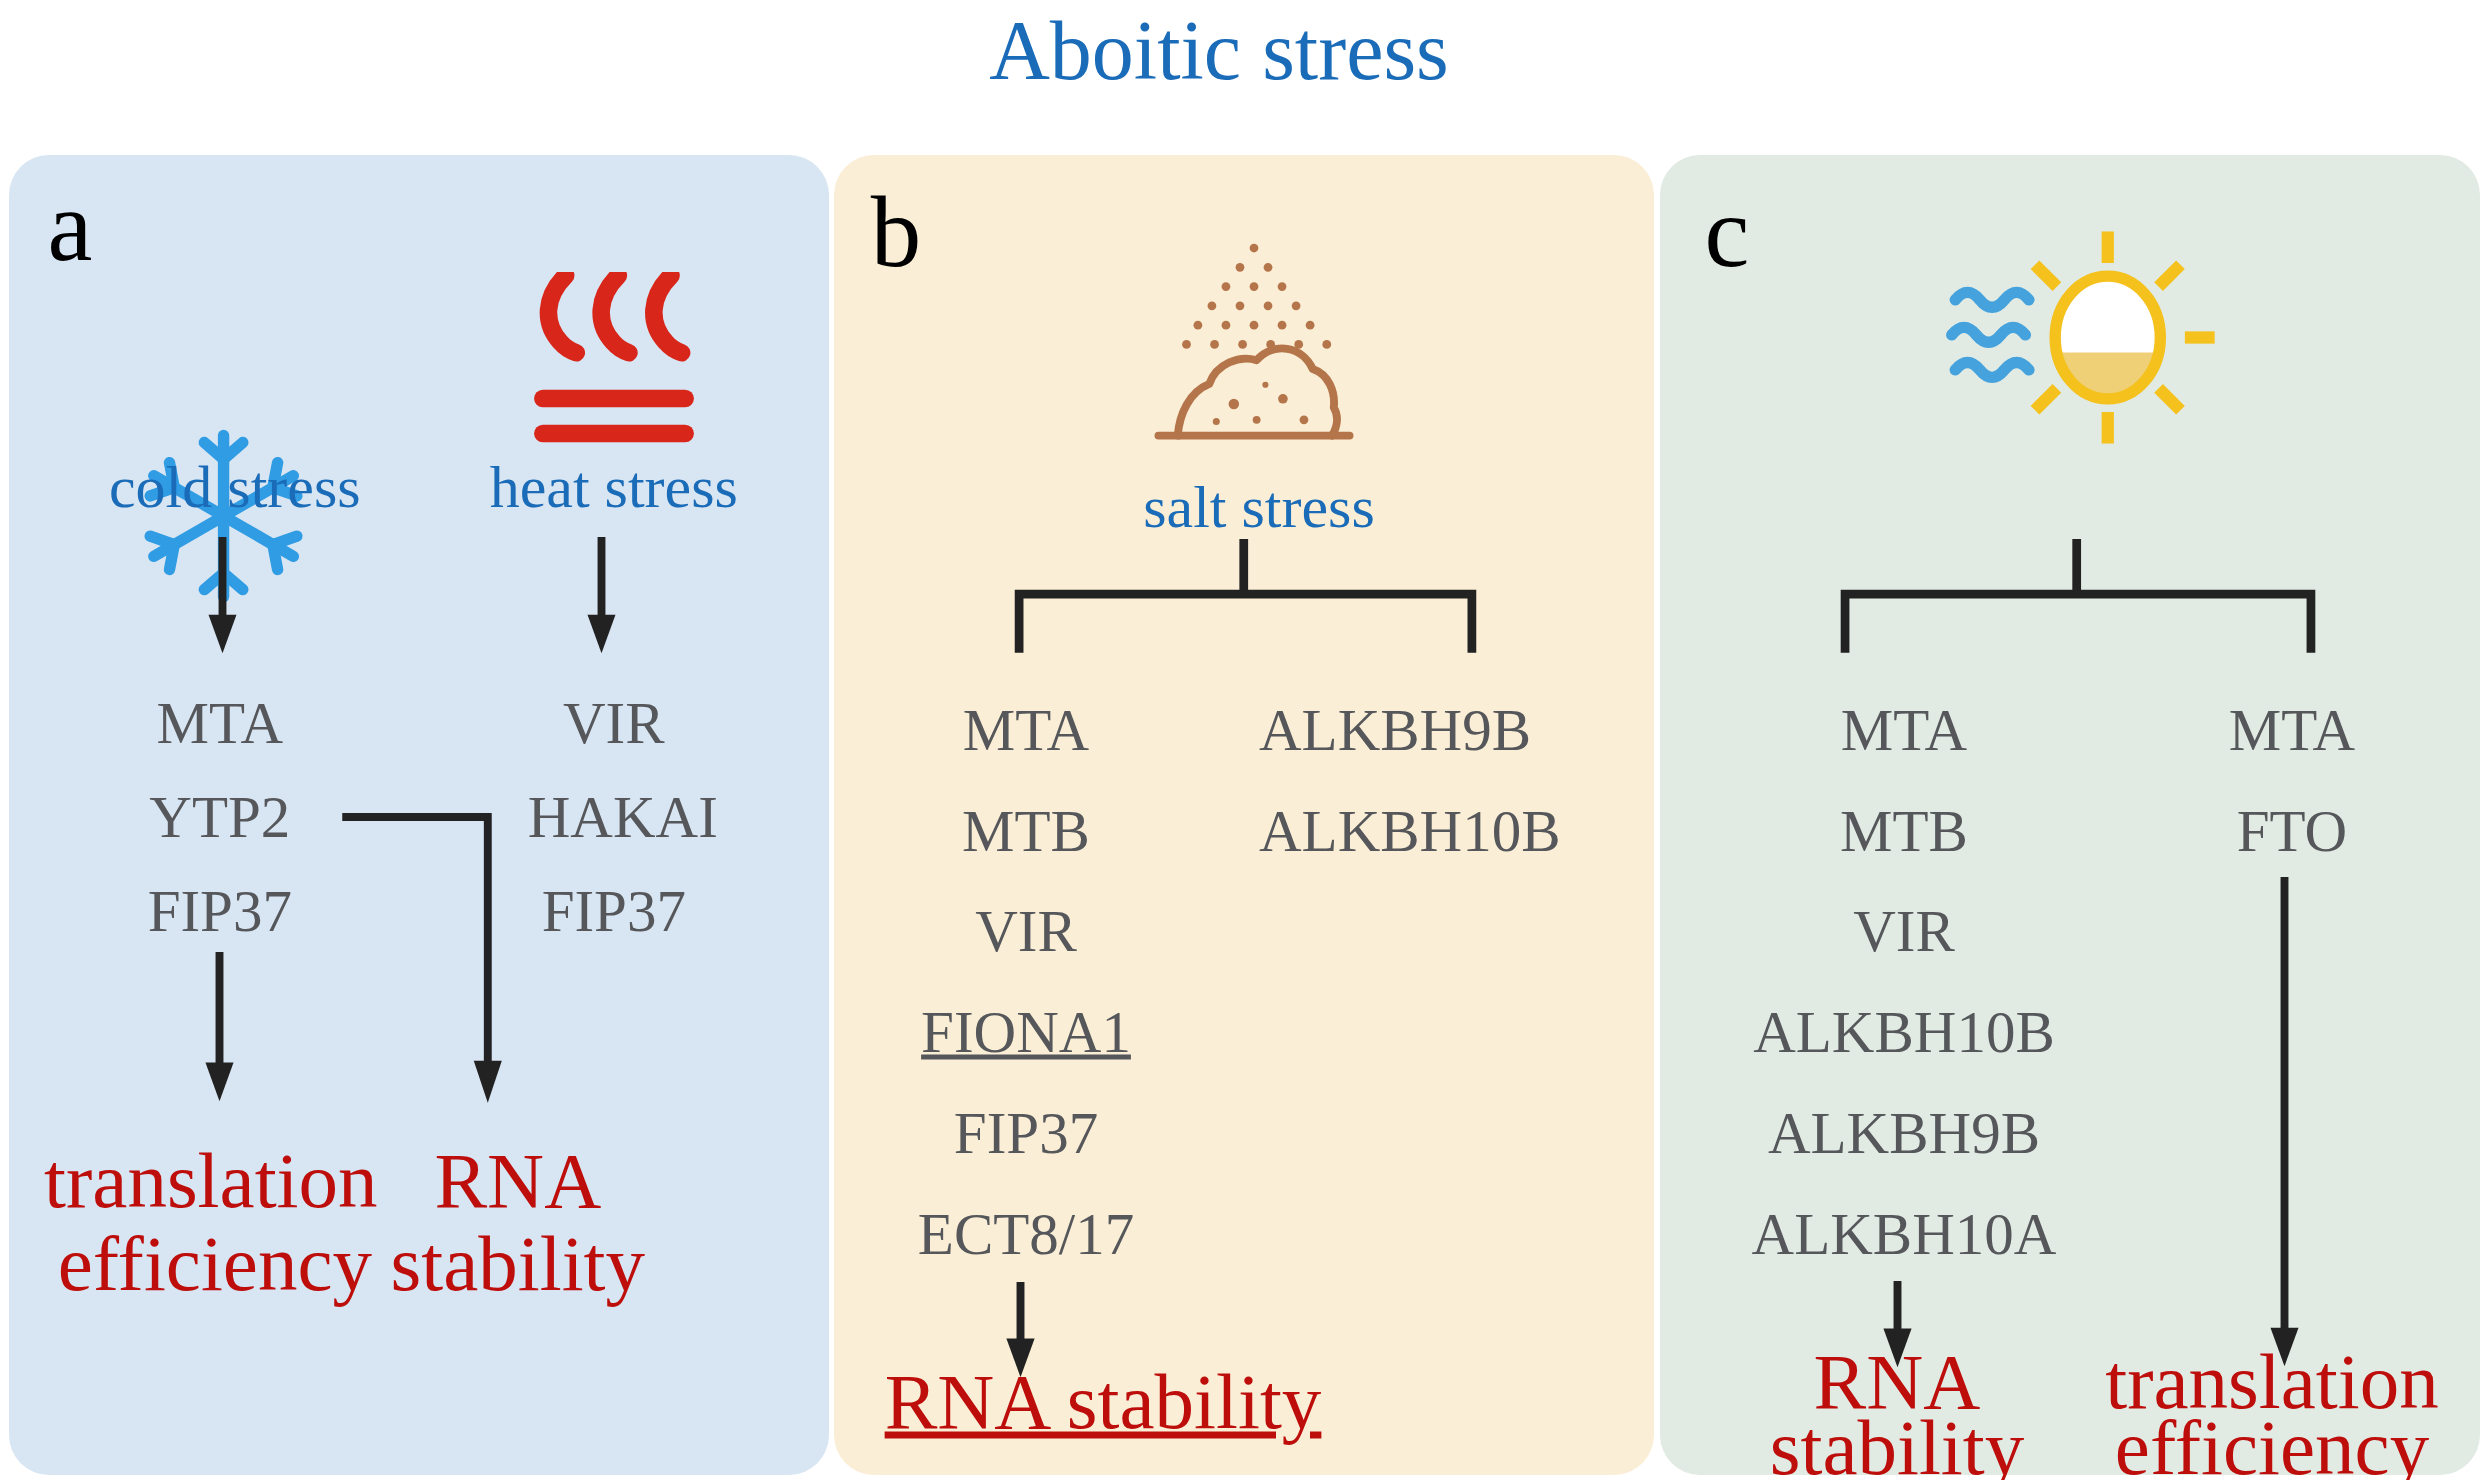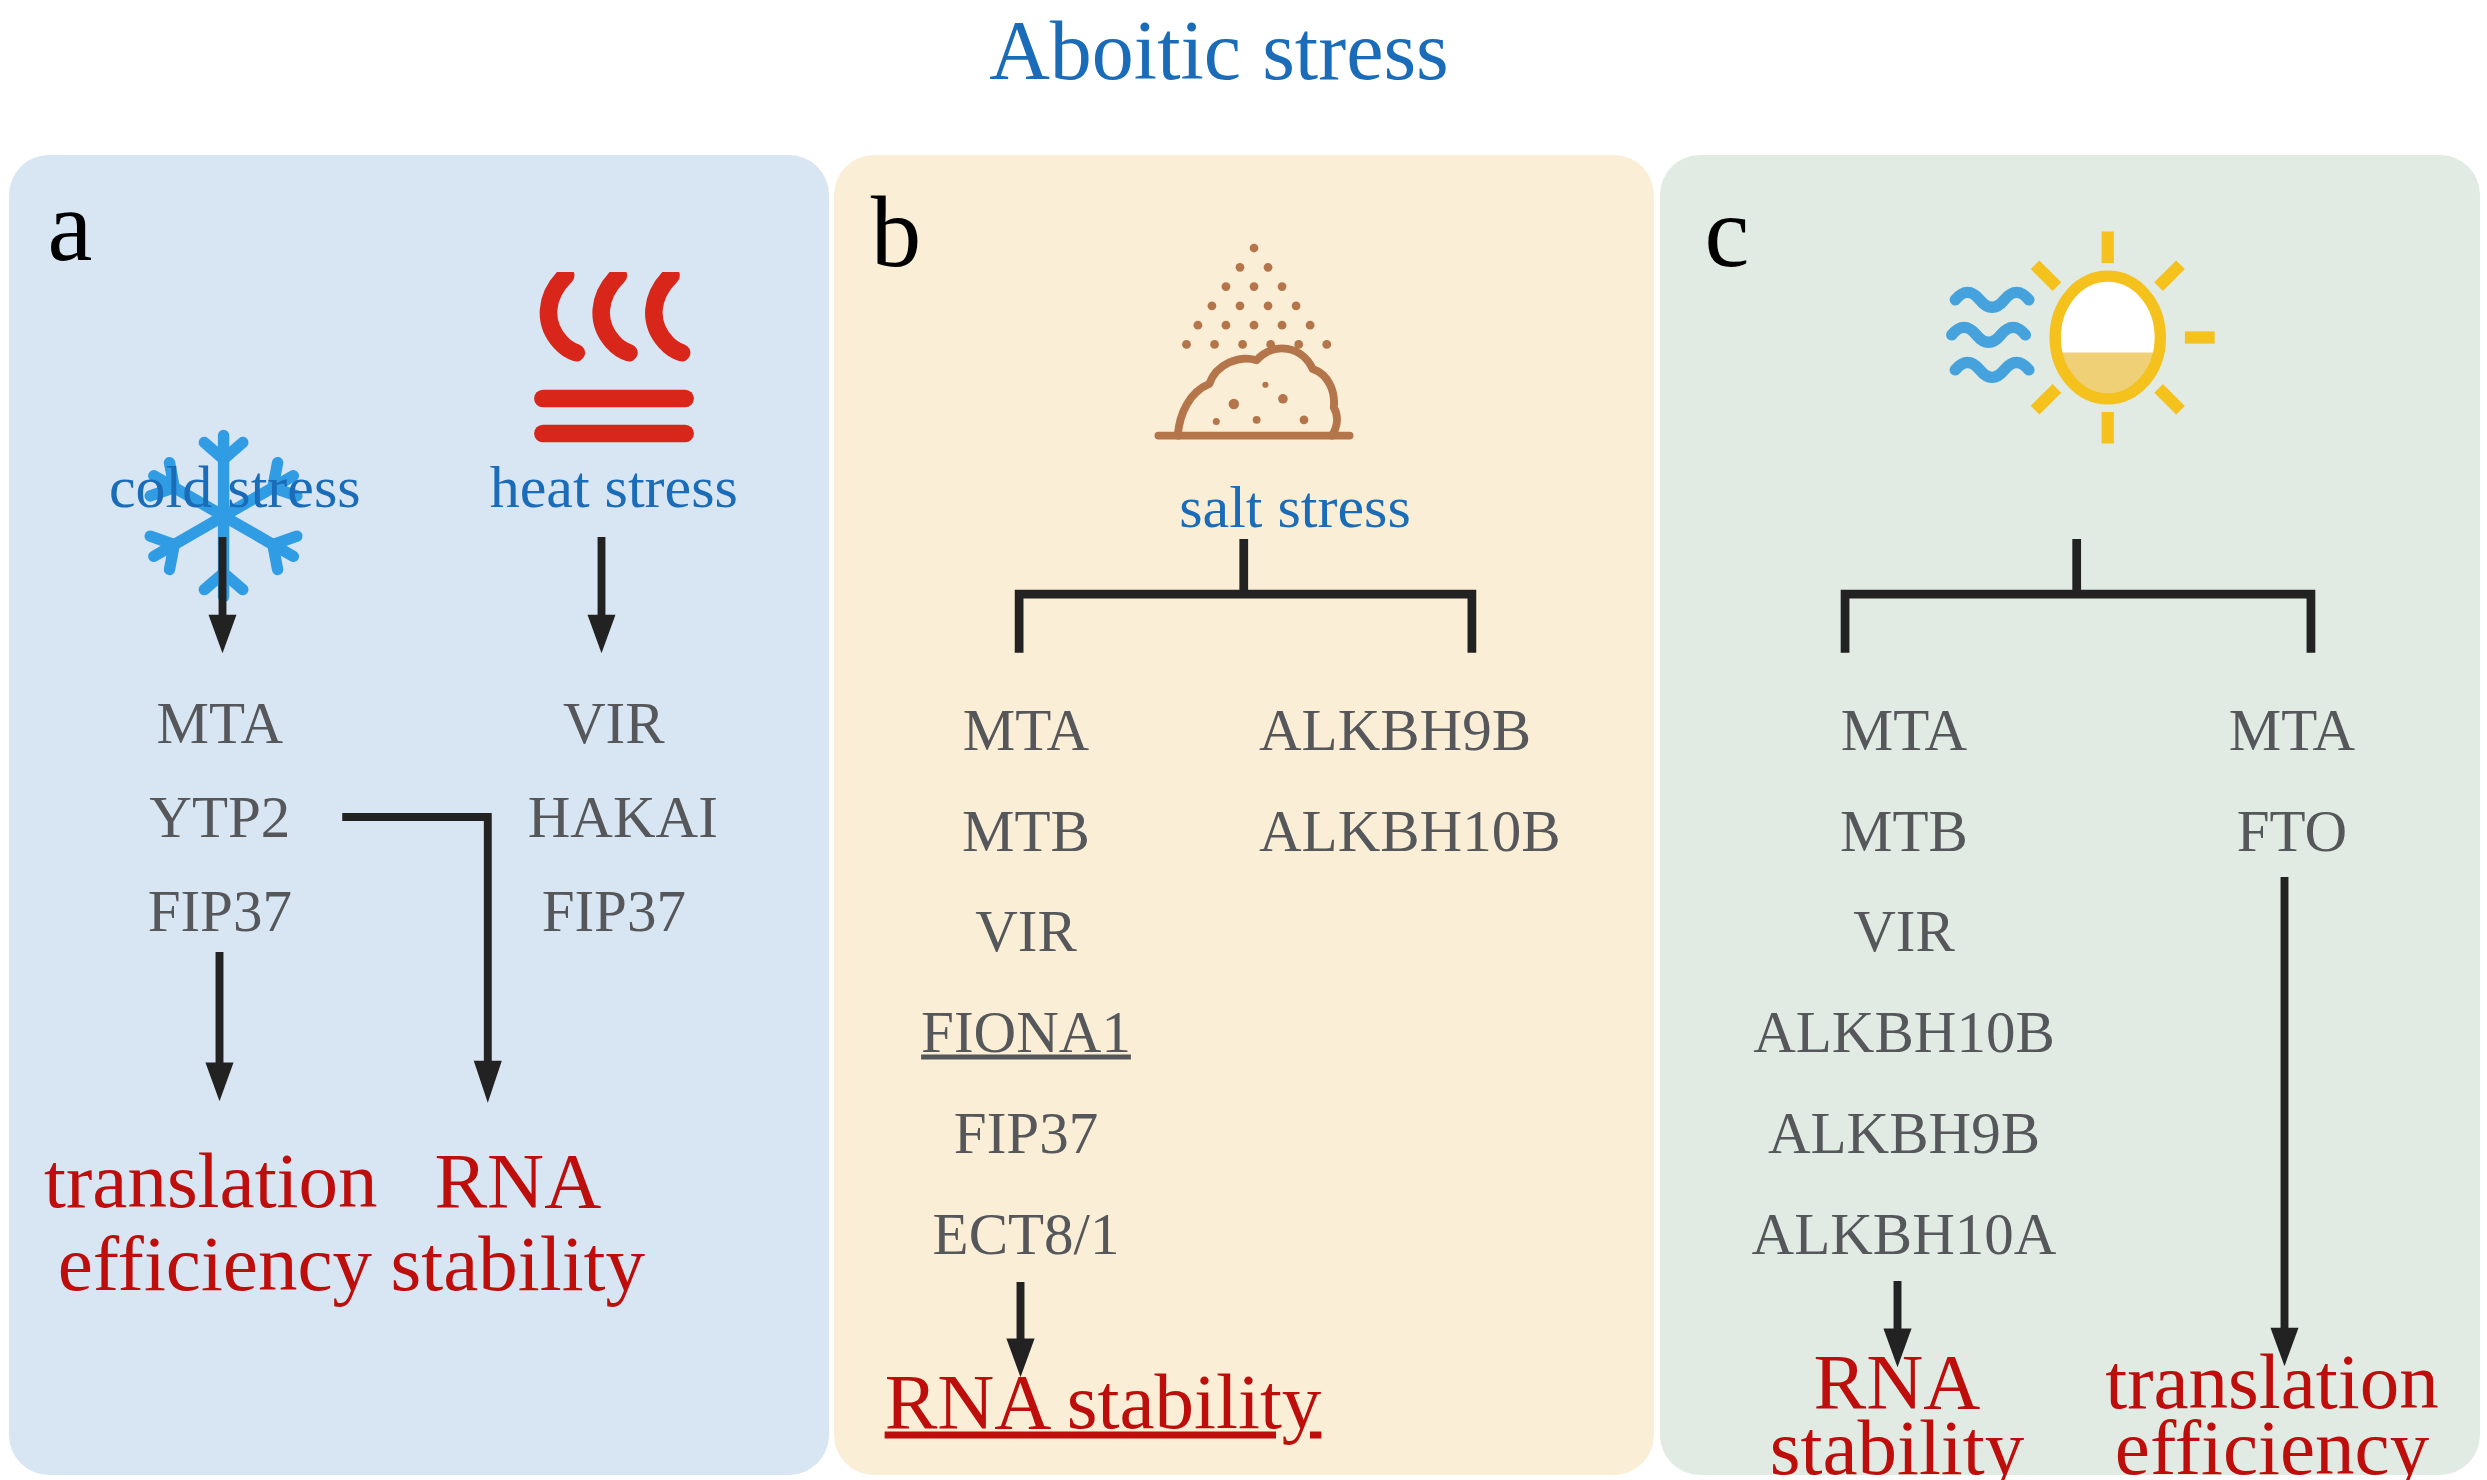--- a/index.html
+++ b/index.html
@@ -150,32 +150,32 @@
       <circle cx="72" cy="206" r="4"></circle>
         <circle cx="172" cy="204" r="5"></circle>
         <circle cx="128" cy="164" r="3.5"></circle>
     </g>
     <g stroke="var(--salt-brown)" stroke-width="9" fill="none" stroke-linecap="round" stroke-linejoin="round">
       <path d="M 28,222 C 30,196 42,172 64,163 C 72,140 98,130 118,136 C 138,114 170,120 182,146 C 200,152 208,172 206,190 C 212,200 210,212 204,222"></path>
       <line x1="6" y1="222" x2="224" y2="222"></line>
     </g>
   </svg>
 
-  <div class="abs stress center" style="left:425px;top:352px;margin-left:36px;">salt stress</div>
+  <div class="abs stress center" style="left:425px;top:352px;">salt stress</div>
 
   <svg class="abs bracket" style="left:179px;top:384px;" width="465" height="118" viewBox="0 0 530 135">
     <path d="M 263,2 V 63 M 6,63 H 524 M 6,63 V 125 M 524,63 V 125"></path>
   </svg>
 
   <div class="abs gene center" style="left:192px;top:575px;">MTA</div>
   <div class="abs gene center" style="left:192px;top:676px;">MTB</div>
   <div class="abs gene center" style="left:192px;top:776px;">VIR</div>
   <div class="abs gene center" style="left:192px;top:877px;text-decoration:underline;">FIONA1</div>
   <div class="abs gene center" style="left:192px;top:978px;">FIP37</div>
-  <div class="abs gene center" style="left:192px;top:1079px;">ECT8/1</div>
+  <div class="abs gene center" style="left:192px;top:1079px;">ECT8/17</div>
 
   <div class="abs gene vcenter" style="left:425px;top:575px;">ALKBH9B</div>
   <div class="abs gene vcenter" style="left:425px;top:676px;">ALKBH10B</div>
 
   <svg class="abs arrow" style="left:167px;top:1127px;" width="39" height="97" viewBox="0 0 44 110">
     <line x1="22" y1="0" x2="22" y2="66"></line>
       <polygon points="6,64 38,64 22,108"></polygon>
   </svg>
 
   <div class="abs outcome center" style="left:269px;top:1246px;text-decoration:underline;">RNA stability</div>

